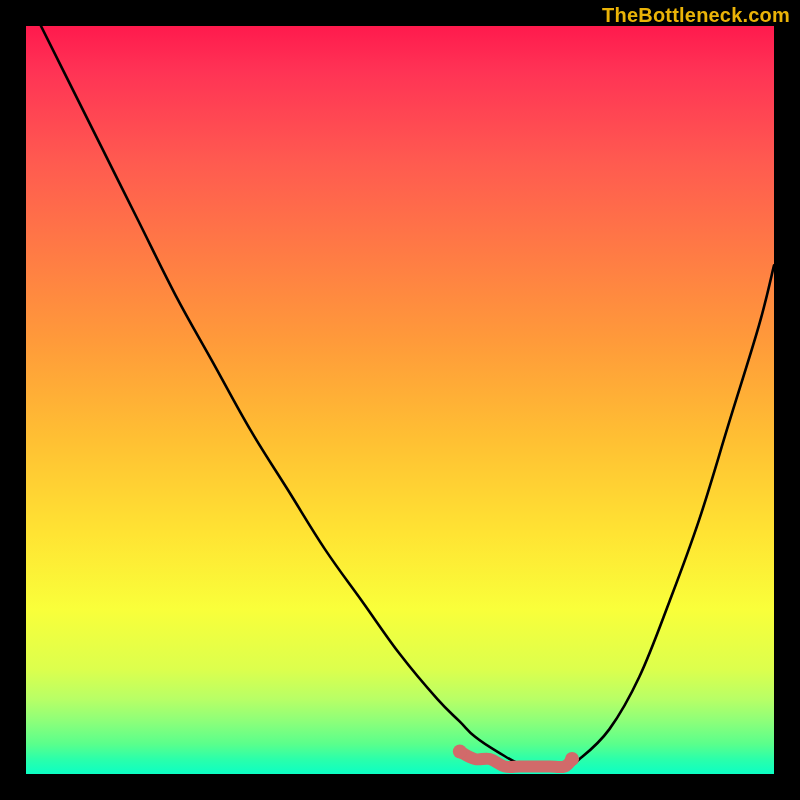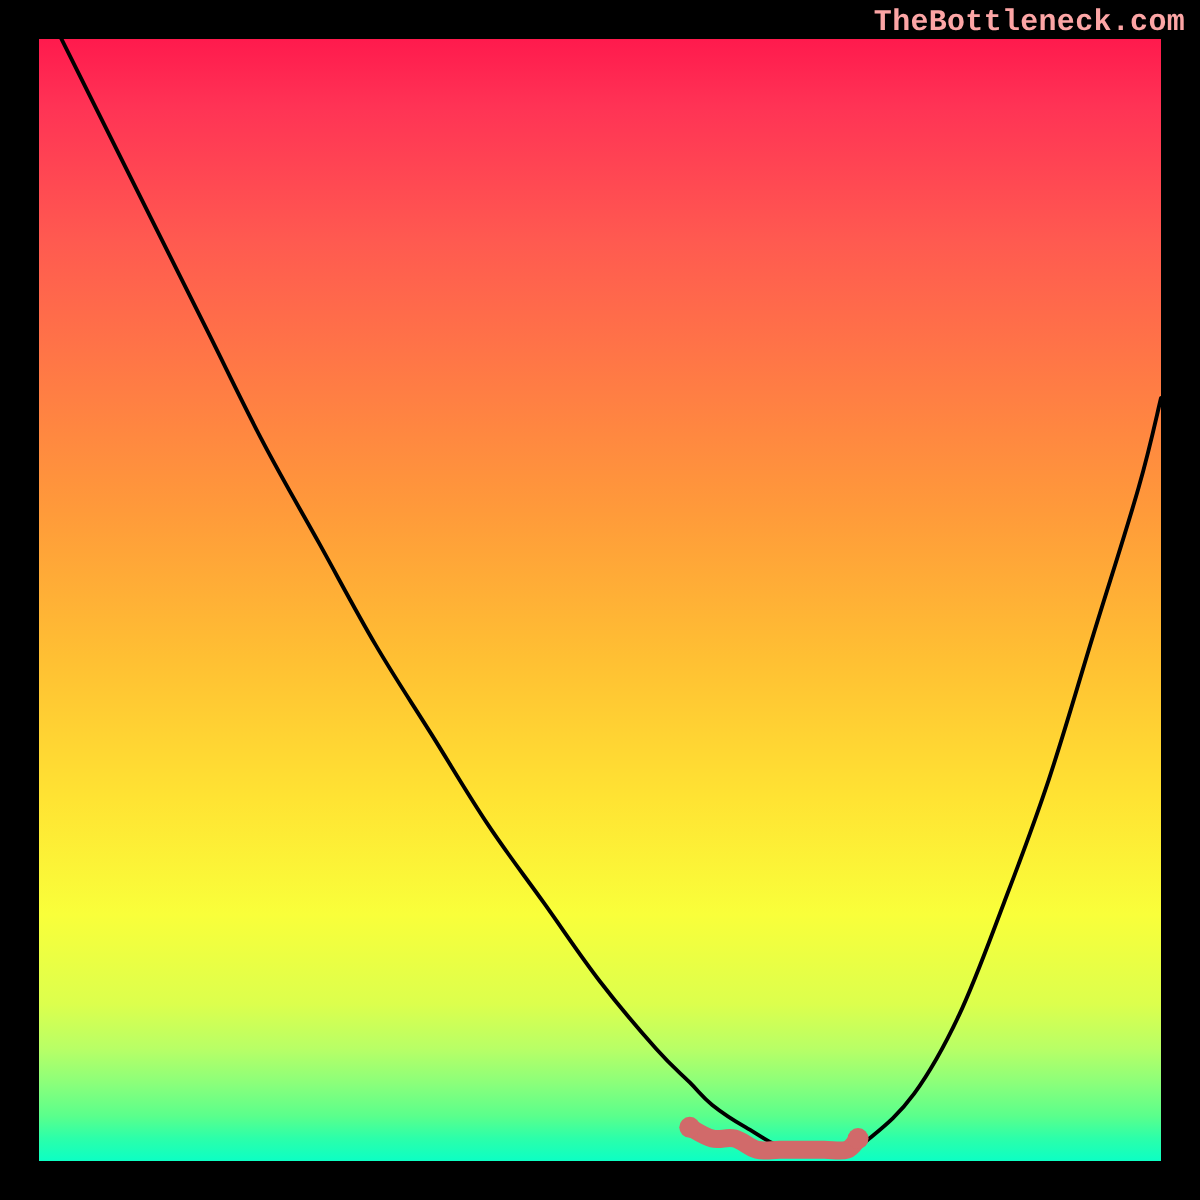--- a/index.html
+++ b/index.html
@@ -38,24 +38,24 @@
   }
   .plot-area svg {
     position: absolute;
     left: 0; top: 0;
     width: 100%; height: 100%;
   }
   .watermark {
     position: absolute;
     top: 4px;
     right: 10px;
-    font-family: Liberation Mono, monospace;
+    font-family: Liberation Sans, sans-serif;
     font-size: 20px;
     font-weight: 600;
-    color: #fca5a5;
+    color: #eab308;
     letter-spacing: 0.2px;
   }
 </style>
 </head>
 <body>
 
 <div class="frame">
   <div class="watermark">TheBottleneck.com</div>
 
   <div class="plot-area">

